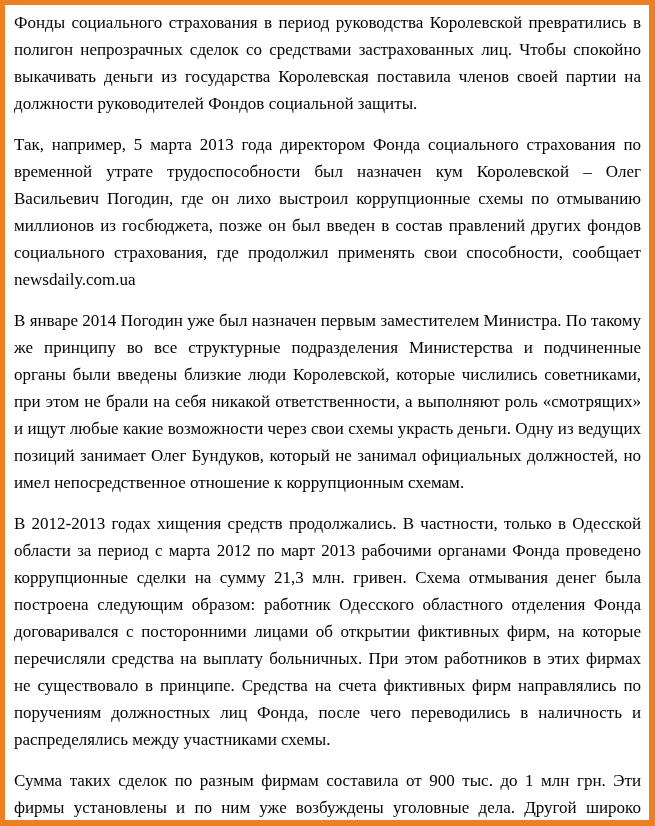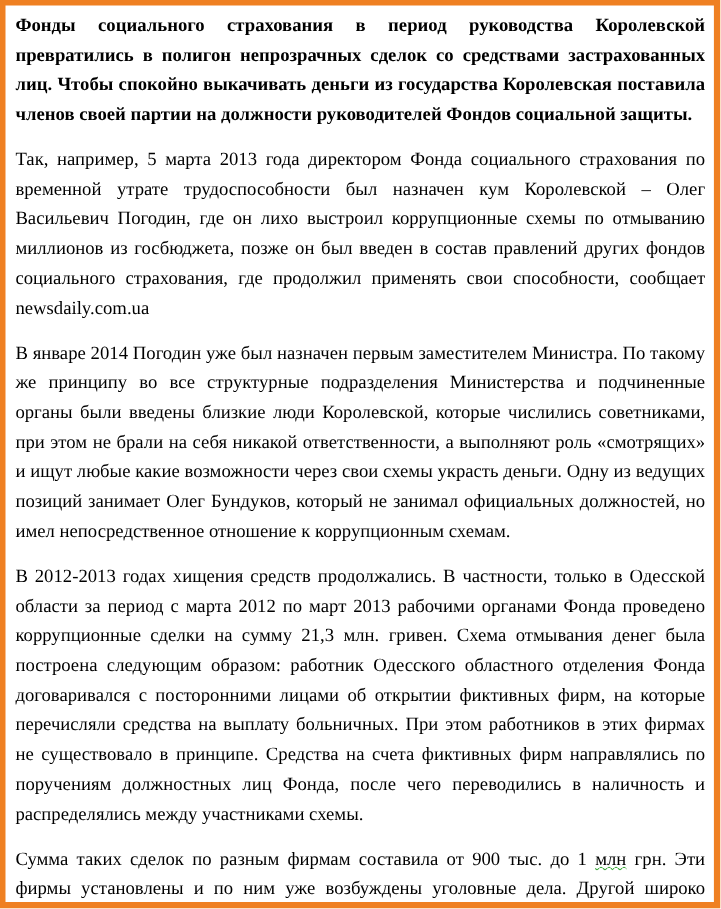--- a/index.html
+++ b/index.html
@@ -44,34 +44,33 @@
     font-family: "Liberation Serif", "DejaVu Serif", serif;
     hyphens: none;
     word-spacing: 0px;
   }
   p.para:last-child {
     margin-bottom: 0;
   }
 
   
   .spell-error {
-    text-decoration: underline;
     text-decoration-style: wavy;
     text-decoration-color: #3faa3f;
     text-decoration-thickness: 1px;
     text-underline-offset: 1px;
   }
 </style>
 </head>
 <body>
 
 <div id="article-frame" style="background: rgb(255, 255, 255);">
   <div id="article-body">
 
-    <p class="para" style="color: rgb(0, 0, 0); font-weight: bold;">Фонды социального страхования в период руководства Королевской превратились в полигон непрозрачных сделок со средствами застрахованных лиц. Чтобы спокойно выкачивать деньги из государства Королевская поставила членов своей партии на должности руководителей Фондов социальной защиты.</p>
+    <p class="para" style="color: rgb(0, 0, 0);">Фонды социального страхования в период руководства Королевской превратились в полигон непрозрачных сделок со средствами застрахованных лиц. Чтобы спокойно выкачивать деньги из государства Королевская поставила членов своей партии на должности руководителей Фондов социальной защиты.</p>
 
     <p class="para" style="color: rgb(0, 0, 0);">Так, например, 5 марта 2013 года директором Фонда социального страхования по временной утрате трудоспособности был назначен кум Королевской – Олег Васильевич Погодин, где он лихо выстроил коррупционные схемы по отмыванию миллионов из госбюджета, позже он был введен в состав правлений других фондов социального страхования, где продолжил применять свои способности, сообщает newsdaily.com.ua</p>
 
     <p class="para" style="color: rgb(0, 0, 0);">В январе 2014 Погодин уже был назначен первым заместителем Министра. По такому же принципу во все структурные подразделения Министерства и подчиненные органы были введены близкие люди Королевской, которые числились советниками, при этом не брали на себя никакой ответственности, а выполняют роль «смотрящих» и ищут любые какие возможности через свои схемы украсть деньги. Одну из ведущих позиций занимает Олег Бундуков, который не занимал официальных должностей, но имел непосредственное отношение к коррупционным схемам.</p>
 
     <p class="para" style="color: rgb(0, 0, 0);">В 2012-2013 годах хищения средств продолжались. В частности, только в Одесской области за период с марта 2012 по март 2013 рабочими органами Фонда проведено коррупционные сделки на сумму 21,3 млн. гривен. Схема отмывания денег была построена следующим образом: работник Одесского областного отделения Фонда договаривался с посторонними лицами об открытии фиктивных фирм, на которые перечисляли средства на выплату больничных. При этом работников в этих фирмах не существовало в принципе. Средства на счета фиктивных фирм направлялись по поручениям должностных лиц Фонда, после чего переводились в наличность и распределялись между участниками схемы.</p>
 
     <p class="para" style="color: rgb(0, 0, 0);">
       <span>Сумма таких сделок по разным фирмам составила от 900 тыс. до 1 </span><span class="spell-error">млн</span><span> грн. Эти фирмы установлены и по ним уже возбуждены уголовные дела. Другой широко распространенной схемой было использование работниками Фонда доступа к Государственному реестру общеобязательного государственного социального страхования. Под руководством Валентина Дубовенко, который и сейчас еще является директором исполнительной дирекции Фонда социального страхования Одесской области, с использованием сведений застрахованных, готовились заявки-расчета с неверными реквизитами, а когда банки их возвращали – меняли реквизиты на заранее открытые счета других фирм.</span>
     </p>

